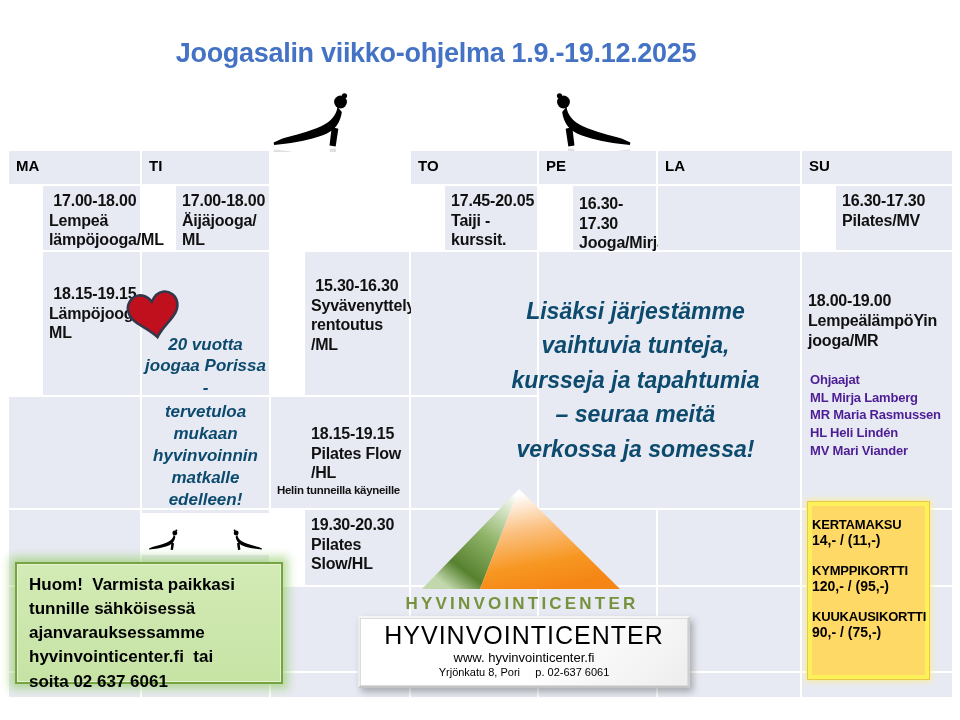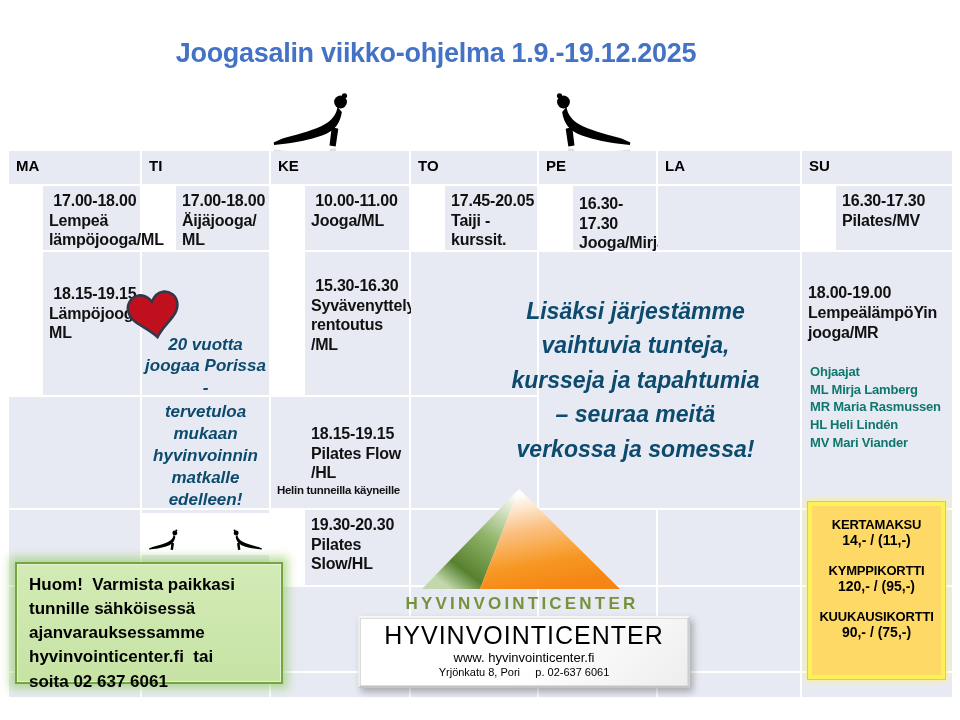--- a/index.html
+++ b/index.html
@@ -25,23 +25,23 @@
   .cell{background:#E8EAF3;overflow:visible;color:#111;}
   .dayhead{font-size:15px;font-weight:700;padding:6px 0 16px 7px;color:#000;}
   .klass{font-size:16px;font-weight:700;line-height:1.22;letter-spacing:-0.2px;
          padding:5px 2px 0 6px;margin-left:34px;}
   .note{font-size:11.5px;font-weight:700;letter-spacing:-0.3px;padding-left:6px;margin-top:1px;}
   .promo-red{color:#0c4a6e;font-weight:700;font-style:italic;text-align:center;}
   #ti-promo-top{font-size:17px;line-height:1.25;padding-top:82px;}
   #ti-promo-bottom{font-size:17px;line-height:1.3;padding-top:4px;}
   #center-promo-cell{display:flex;align-items:center;justify-content:center;}
   #center-promo{width:310px;position:relative;left:-34px;font-size:23px;line-height:1.5;}
-  #su-merged{padding-top:31px;}
+  #su-merged{padding-top:39px;}
   #su-class{font-size:16px;font-weight:700;line-height:1.25;letter-spacing:-0.2px;padding-left:6px;}
-  #instructors{margin-top:20px;padding-left:8px;color:#0f766e;font-weight:700;
+  #instructors{margin-top:20px;padding-left:8px;color:#4c1d95;font-weight:700;
                font-size:13px;line-height:1.36;letter-spacing:-0.2px;}
   #mini-strip{margin:3px 0 0 0;width:100%;height:42px;background:#fff;position:relative;}
   .mini{position:absolute;bottom:3px;width:34px;height:23px;}
   #mini-left{left:6px;}
   #mini-right{right:6px;transform:scaleX(-1);}
 
   
   #heart{position:absolute;left:127px;top:291px;width:54px;height:48px;transform:rotate(-9deg);}
 
   
@@ -60,24 +60,24 @@
   #contact{position:absolute;left:358px;top:616px;width:328px;height:68px;
            background:linear-gradient(135deg,#ffffff 55%,#ededed);
            border:2px solid;border-color:#f5f5f5 #cfcfcf #c3c3c3 #ececec;
            box-shadow:3px 4px 7px rgba(0,0,0,.28), inset 0 0 0 1px #dcdcdc;
            text-align:center;color:#000;}
   #contact-name{font-size:25px;letter-spacing:1px;margin-top:4px;line-height:1.1;}
   #contact-web{font-size:13px;line-height:1.25;}
   #contact-addr{font-size:11px;line-height:1.25;}
 
   
-  #prices{position:absolute;left:808px;top:502px;width:137px;height:177px;
+  #prices{position:absolute;left:808px;top:502px;width:121px;height:177px;
           background:#FFD966;border:4px solid #FDF159;
           box-shadow:0 0 0 1px #E8C84A, 0 0 6px 2px rgba(255,240,120,.8);
-          box-sizing:border-box;text-align:center;color:#000;font-weight:700;
+          box-sizing:border-box;text-align:left;color:#000;font-weight:700;
           padding-top:11px;}
   .price-group{margin-bottom:15px;}
   .price-label{font-size:13px;letter-spacing:-0.2px;}
   .price-value{font-size:14px;}
 
   .pad-top-8{padding-top:8px;}
   .pad-top-22{padding-top:24px;}
   .pad-top-30{padding-top:32px;}
   .pad-top-26{padding-top:27px;}
 </style>
@@ -106,34 +106,31 @@
     <svg viewBox="0 0 100 64">
         <use href="#pose-shape"></use>
       <use href="#pose-shape" transform="translate(0,126) scale(1,-1)" opacity="0.12"></use>
     </svg>
   </div>
 
   <div id="grid">
 
     <div class="cell dayhead" style="grid-area:1/1">MA</div>
     <div class="cell dayhead" style="grid-area:1/2">TI</div>
-    <div class="cell dayhead" style="grid-area:1/3">KE</div>
     <div class="cell dayhead" style="grid-area:1/5">PE</div>
     <div class="cell dayhead" style="grid-area:1/4">TO</div>
     <div class="cell dayhead" style="grid-area:1/6">LA</div>
     <div class="cell dayhead" style="grid-area:1/7">SU</div>
 
     <div class="cell klass ml" style="grid-area:2/1"> 17.00-18.00
 Lempeä
 lämpöjooga/ML</div>
     <div class="cell klass ml" style="grid-area:2/2">17.00-18.00
 Äijäjooga/
 ML</div>
-    <div class="cell klass ml" style="grid-area:2/3"> 10.00-11.00
-Jooga/ML</div>
     <div class="cell klass ml" style="grid-area:2/4">17.45-20.05
 Taiji -kurssit.</div>
     <div class="cell klass ml pad-top-8" style="grid-area:2/5">16.30-17.30
 Jooga/Mirja</div>
     <div class="cell" style="grid-area:2/6"></div>
     <div class="cell klass ml" style="grid-area:2/7">16.30-17.30
 Pilates/MV</div>
 
     <div class="cell klass ml pad-top-30" style="grid-area:3/1"> 18.15-19.15
 Lämpöjooga/

